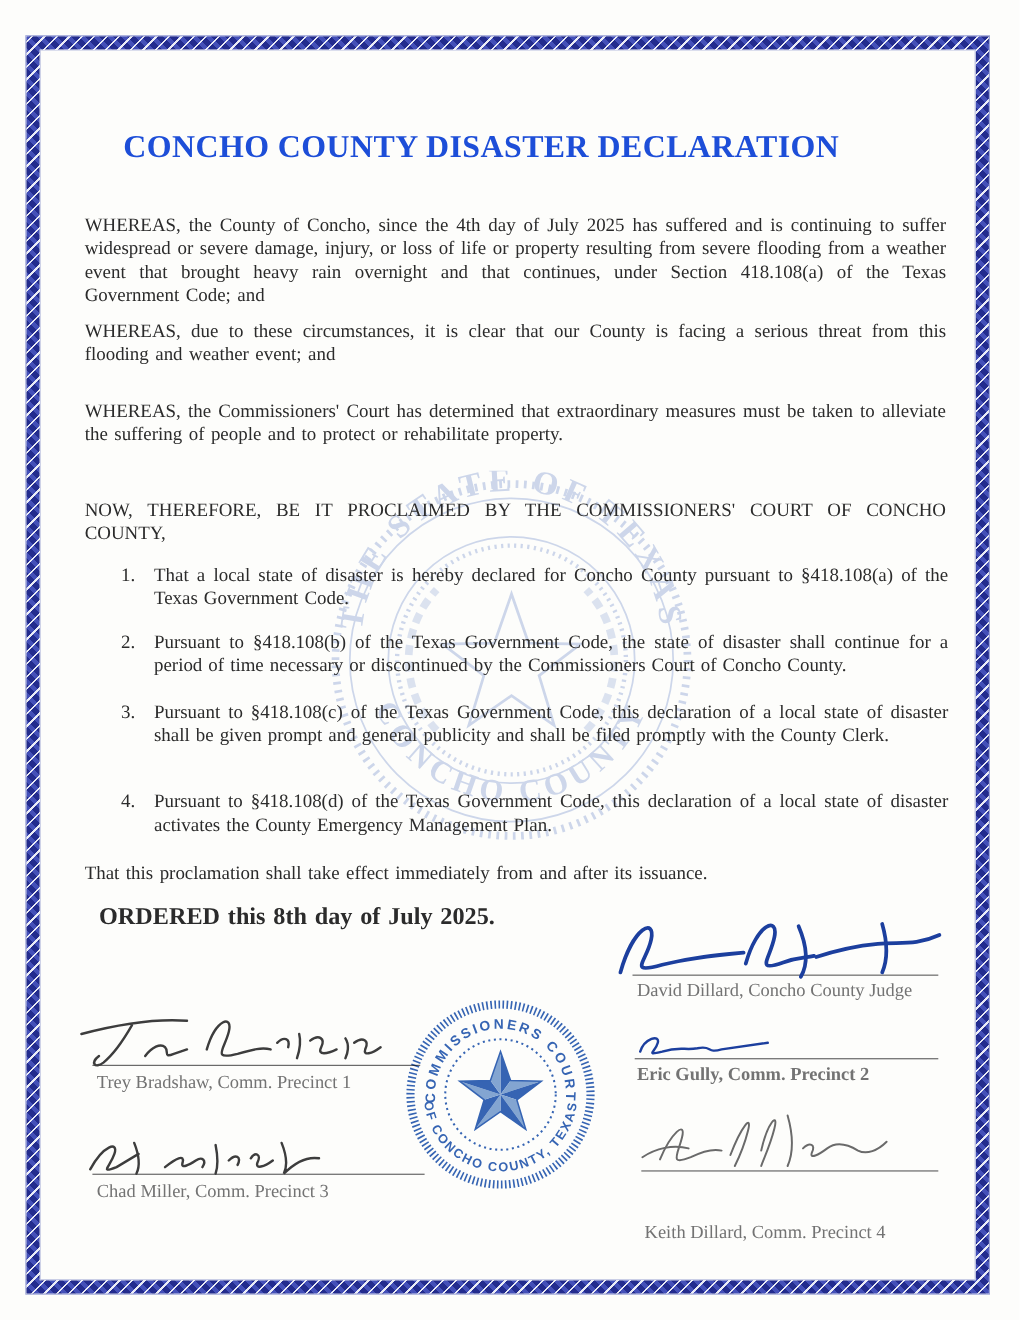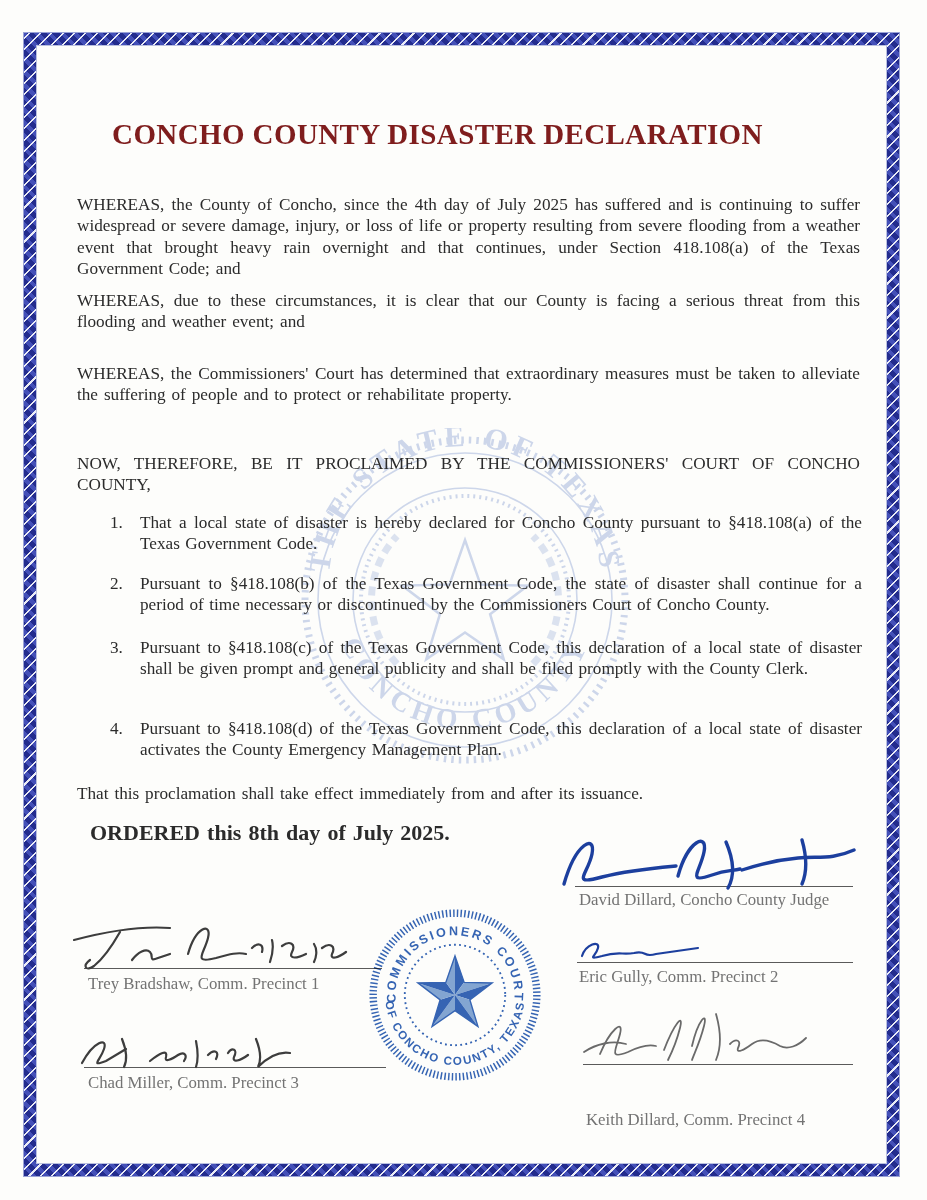--- a/index.html
+++ b/index.html
@@ -11,21 +11,21 @@
   .frame{
     position:absolute;left:24px;top:33px;width:875px;height:1143px;
     background:
       repeating-linear-gradient(135deg, rgba(255,255,255,0) 0 3px, rgba(255,255,255,.9) 3px 4.5px, rgba(255,255,255,0) 4.5px 8px),
       repeating-linear-gradient(45deg, #232c8e 0 5px, #4450b8 5px 9px);
     box-shadow:0 0 0 1px #9aa2d6;
   }
   .frame-inner{position:absolute;inset:12px;background:#fdfdfb;box-shadow:inset 0 0 0 1px #b9bfdf;}
   .doc-title{
     position:absolute;top:118px;left:0;right:52px;margin:0;text-align:center;z-index:3;
-    font-size:29px;font-weight:bold;letter-spacing:.4px;color:#7f1d1d;
+    font-size:29px;font-weight:bold;letter-spacing:.4px;color:#1d4ed8;
   }
   .para{
     position:absolute;left:77px;width:783px;margin:0;z-index:3;
     font-size:17.2px;line-height:21.4px;text-align:justify;word-spacing:1.6px;
   }
   .p-whereas1{top:194px;}
   .p-whereas2{top:290px;}
   .p-whereas3{top:363px;}
   .p-proclaim{top:453px;}
   .item{
@@ -43,21 +43,21 @@
   .sig-line{position:absolute;height:0;border-top:1.4px solid #5a5a5a;z-index:3;}
   .sig-label{position:absolute;font-size:16.8px;color:#737373;z-index:3;white-space:nowrap;}
   .sig-svg{position:absolute;z-index:4;}
   .line-judge{left:575px;top:886px;width:278px;}
   .label-judge{left:579px;top:890px;}
   .svg-judge{left:556px;top:830px;}
   .line-p1{left:84px;top:968px;width:298px;}
   .label-p1{left:88px;top:974px;}
   .svg-p1{left:70px;top:918px;}
   .line-p2{left:577px;top:962px;width:276px;}
-  .label-p2{left:579px;top:967px;}
+  .label-p2{left:579px;top:967px;font-weight:bold;}
   .svg-p2{left:576px;top:936px;}
   .line-p3{left:84px;top:1067px;width:302px;}
   .label-p3{left:88px;top:1073px;}
   .svg-p3{left:76px;top:1033px;}
   .line-p4{left:583px;top:1064px;width:270px;}
   .label-p4{left:586px;top:1070px;margin-top:40px;}
   .svg-p4{left:578px;top:1008px;}
   
   .stamp{position:absolute;left:362px;top:902px;z-index:5;mix-blend-mode:multiply;opacity:.96;}
   .watermark{position:absolute;left:293px;top:428px;z-index:1;opacity:.5;mix-blend-mode:multiply;}

